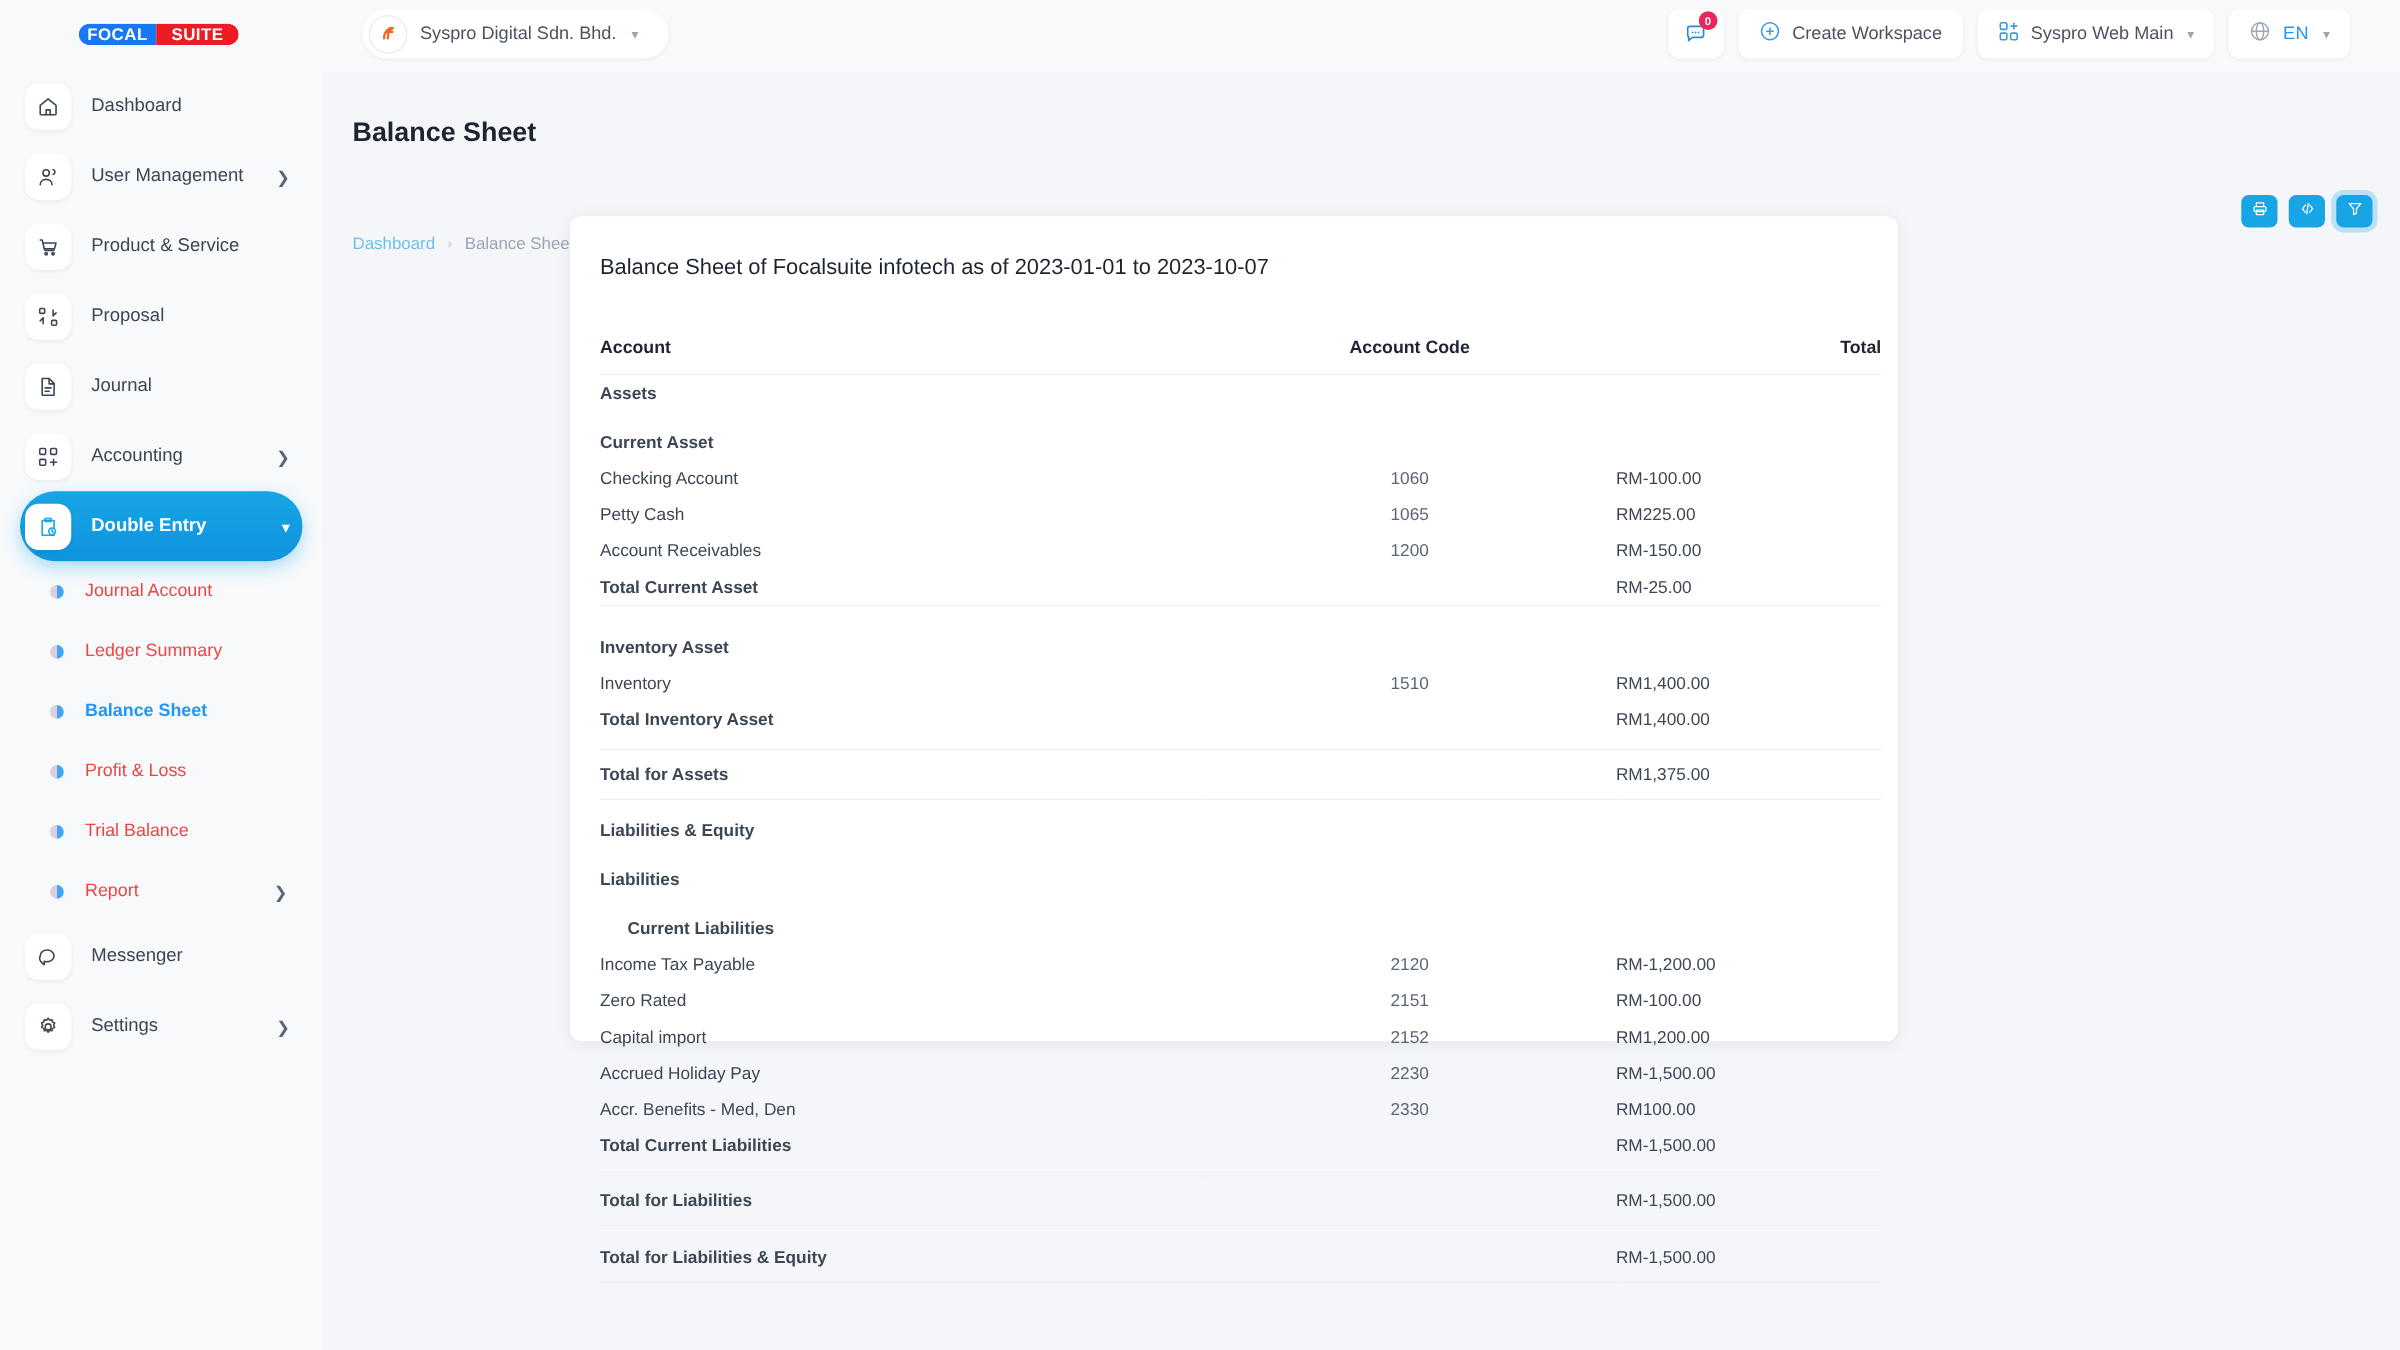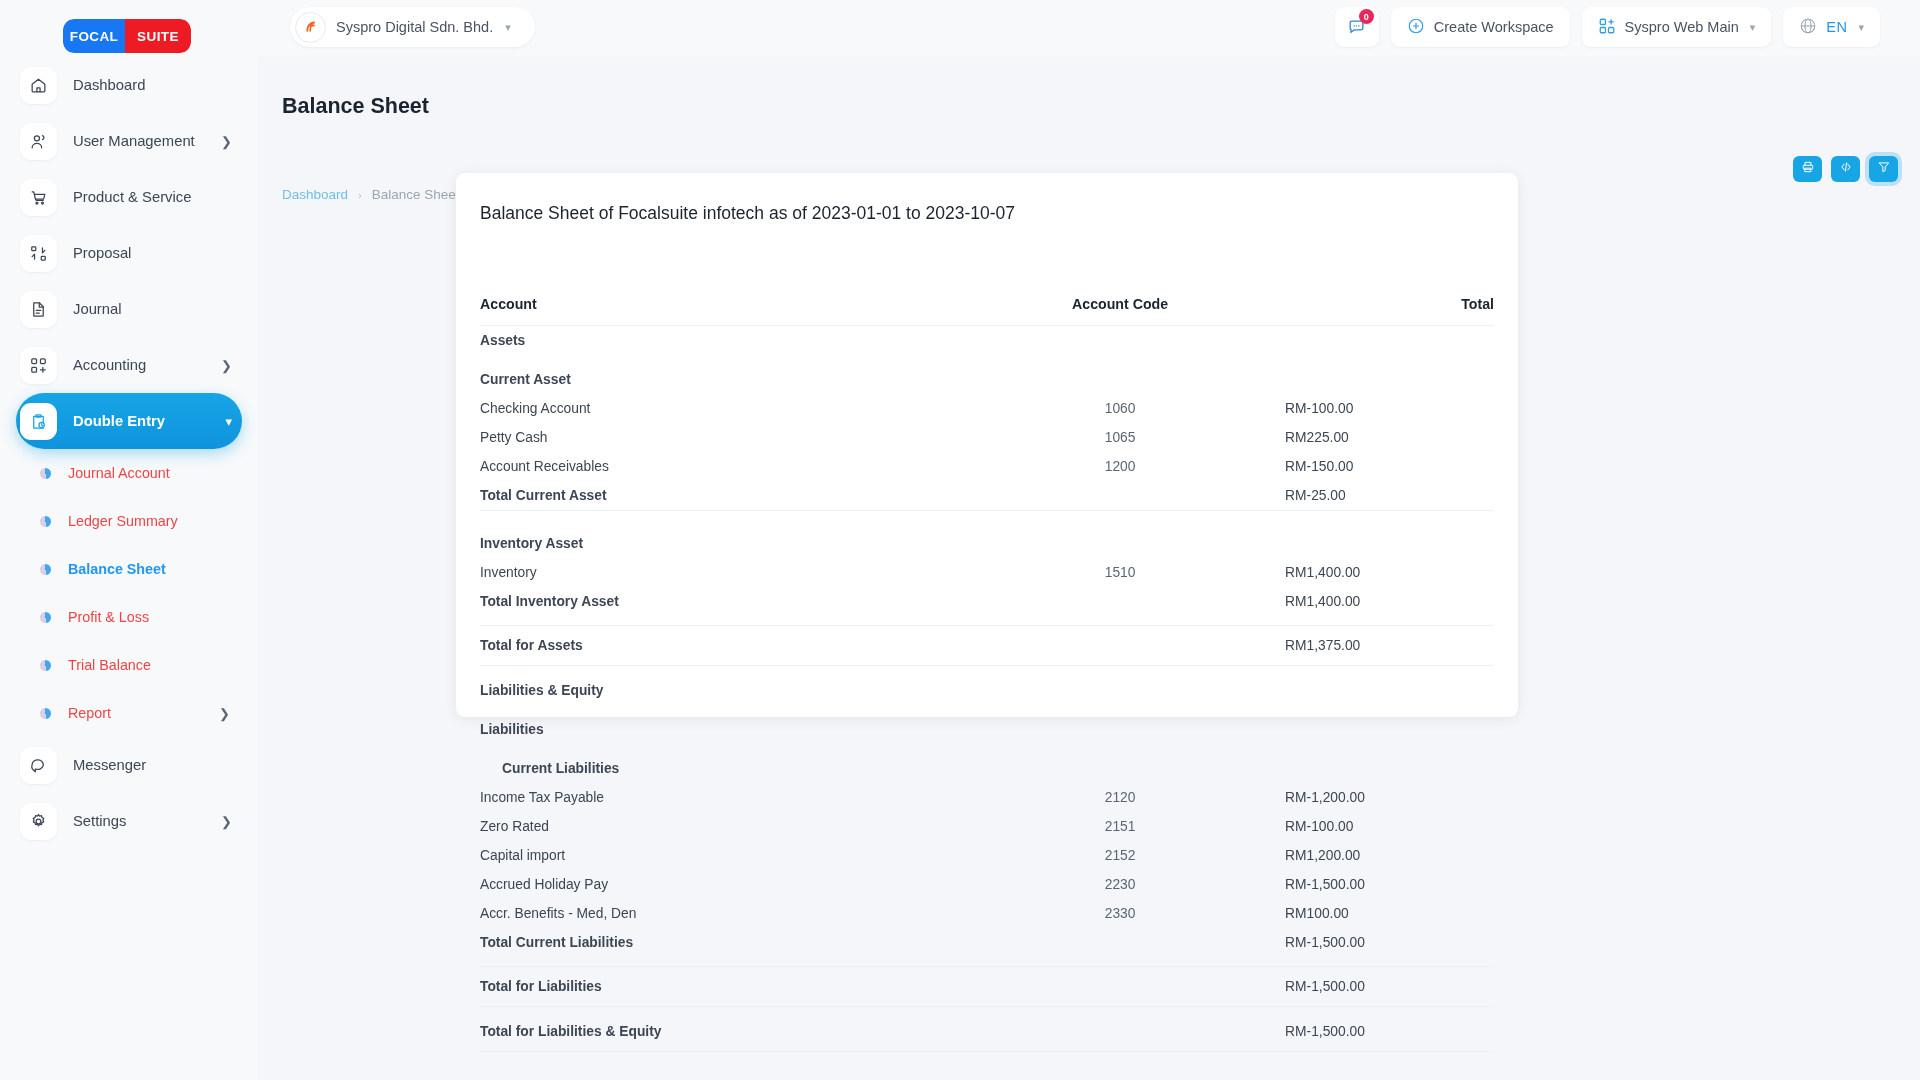--- a/index.html
+++ b/index.html
@@ -11,21 +11,21 @@
   }
 
   
   .topbar {
     position: absolute; top: 0; left: 0; width: 1920px; height: 57px;
     background: #f7f9fb;
     display: flex; align-items: center;
   }
   .brand-logo {
     position: absolute; left: 63px; top: 19px;
-    width: 128px; height: 34px; border-radius: 11px;
+    width: 128px; height: 17px; border-radius: 11px;
     overflow: hidden; display: flex; font-size: 13.5px; font-weight: bold;
     letter-spacing: .4px;
   }
   .brand-focal {
     background: #1877f2; color: #fff; flex: 0 0 62px;
     display: flex; align-items: center; justify-content: center;
     border-radius: 11px 0 0 11px;
   }
   .brand-suite {
     background: #ed1c24; color: #fff; flex: 1;
@@ -128,28 +128,28 @@
 
   .actions { position: absolute; right: 22px; top: 99px; display: flex; gap: 9px; }
   .act-btn {
     width: 29px; height: 26px; border-radius: 6px;
     background: #17a5e6; display: flex; align-items: center; justify-content: center;
   }
   .act-btn svg { width: 14px; height: 14px; stroke: #fff; fill: none; stroke-width: 1.7; }
   .act-btn.ring { box-shadow: 0 0 0 4px rgba(23,165,230,.25); }
 
   .card {
-    position: absolute; left: 198px; top: 116px; width: 1062px; height: 544px;
+    position: absolute; left: 198px; top: 116px; width: 1062px; height: 660px;
     background: #fff; border-radius: 9px;
     box-shadow: 0 2px 14px rgba(16,30,54,.07);
-    padding: 30px 24px 0 24px;
+    padding: 30px 13px 0 24px;
   }
   .card-title { font-size: 17.5px; color: #1c2430; padding-left: 0px; }
 
-  table.bs { width: 100%; border-collapse: collapse; margin-top: 72px; }
+  table.bs { width: 100%; border-collapse: collapse; margin-top: 46px; }
   table.bs th {
     font-size: 14.2px; color: #1c2430; font-weight: bold;
     padding: 0 0 13px 0; text-align: left;
   }
   table.bs th.c-code { text-align: center; width: 330px; }
   table.bs th.c-total { text-align: right; }
   table.bs td {
     font-size: 13.8px; color: #3d4654; padding: 7px 0; vertical-align: middle;
   }
   table.bs td.code { text-align: center; color: #5a6675; }

